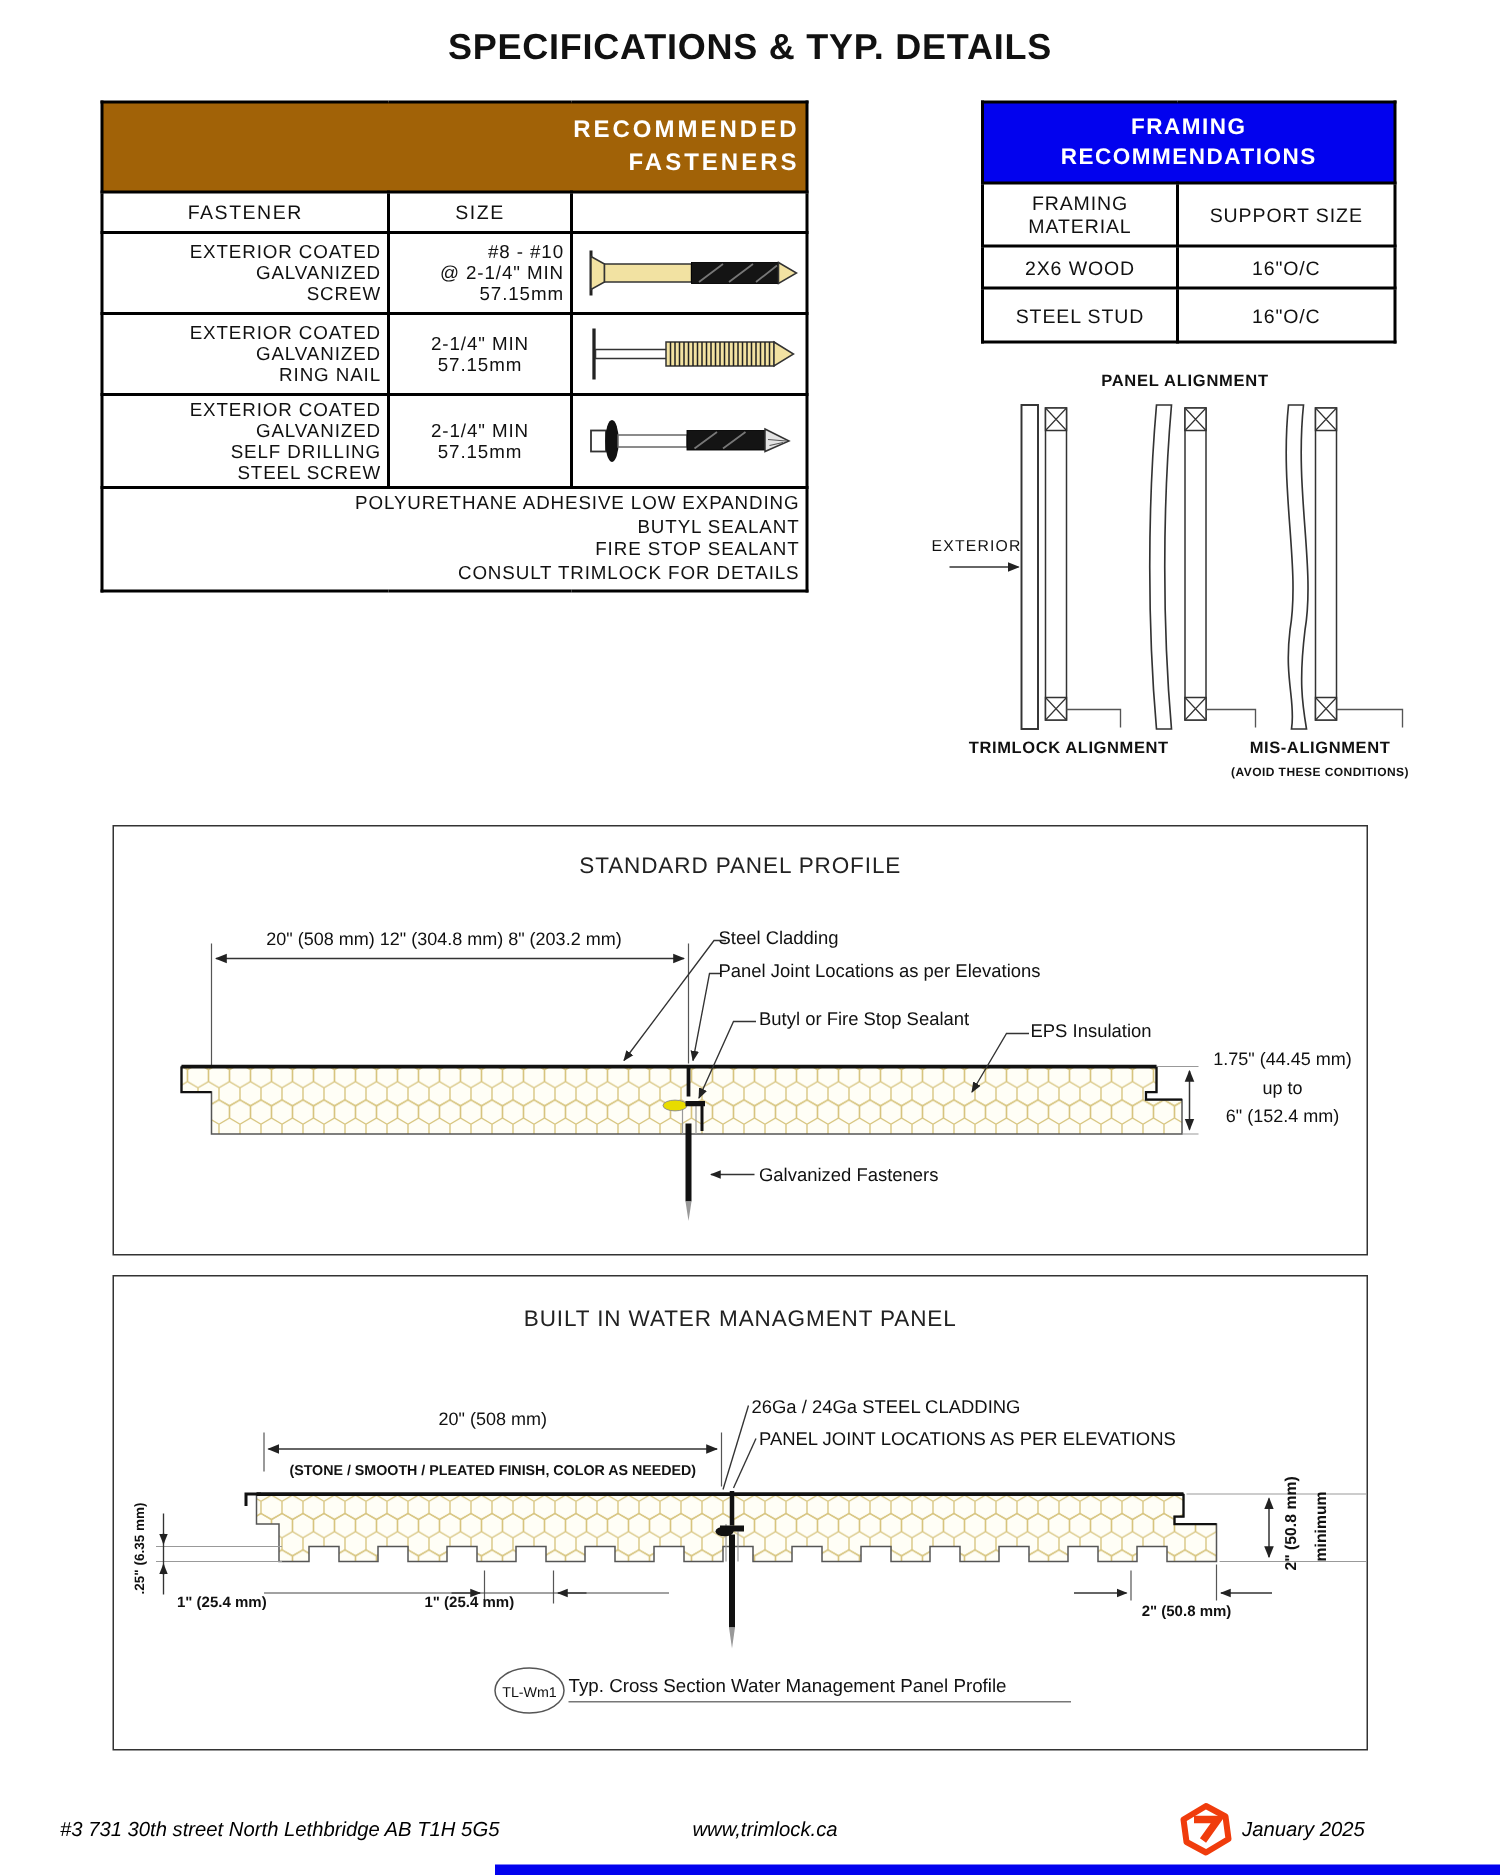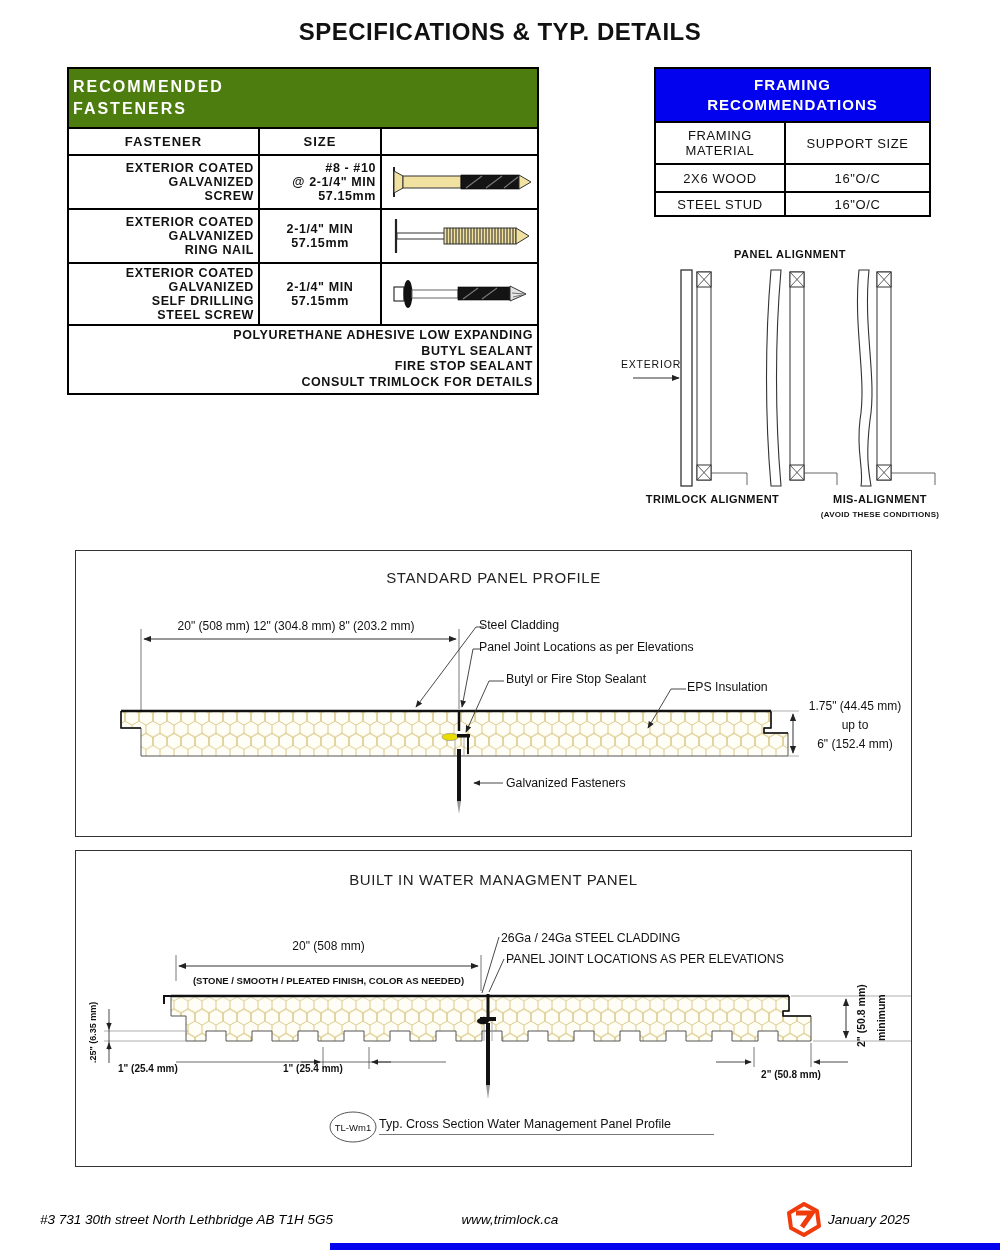--- a/index.html
+++ b/index.html
@@ -7,22 +7,22 @@
         font-family:"Liberation Sans",sans-serif;color:#111;overflow:hidden;}
   .abs{position:absolute;}
   .pre{white-space:pre-line;text-align:right;}
   .ctr{text-align:center;}
 
   
   #page-title{left:0;right:0;top:18px;font-size:24px;font-weight:bold;letter-spacing:.5px;text-align:center;}
 
   
   #fasteners{left:67px;top:67px;border-collapse:collapse;table-layout:fixed;width:470px;}
-  #fasteners td,#fasteners th{border:2px solid #000;font-size:12.5px;letter-spacing:.6px;padding:2px 4px;vertical-align:middle;font-weight:bold;}
-  #fasteners .blue-hd{background:#4d7c0f;color:#fff;font-size:16px;font-weight:bold;letter-spacing:2px;height:54px;text-align:left;line-height:1.35;}
+  #fasteners td,#fasteners th{border:2px solid #000;font-size:12.5px;letter-spacing:.6px;padding:2px 4px;vertical-align:middle;}
+  #fasteners .blue-hd{background:#a16207;color:#fff;font-size:16px;font-weight:bold;letter-spacing:2px;height:54px;text-align:right;line-height:1.35;}
   #fasteners .subhd{height:21px;text-align:center;font-size:13px;letter-spacing:1px;}
   #fasteners .namecell{padding-left:7px;}
   #fasteners .sizecell{font-size:12.5px;}
   #fasteners .notes{height:60px;padding-left:8px;line-height:1.25;}
 
   
   #framing{left:654px;top:67px;border-collapse:collapse;table-layout:fixed;width:275px;}
   #framing td{border:2px solid #000;font-size:13px;letter-spacing:.6px;padding:2px 4px;text-align:center;}
   #framing .blue-hd{background:#0202ee;color:#fff;font-size:15px;font-weight:bold;letter-spacing:1px;height:48px;line-height:1.35;}
 
@@ -159,21 +159,21 @@
         </tr>
     <tr style="height:42px">
       <td class="pre">FRAMING
 MATERIAL</td>
       <td>SUPPORT SIZE</td>
     </tr>
     <tr style="height:28px">
       <td>2X6 WOOD</td>
       <td>16"O/C</td>
     </tr>
-    <tr style="height:24px">
+    <tr style="height:36px">
       <td>STEEL STUD</td>
       <td>16"O/C</td>
     </tr>
   </tbody>
     </table>
 
   <div class="abs" style="left:615px;top:248px;width:345px;height:280px;">
     <div class="abs al-cap" style="left:75px;top:0;width:200px;letter-spacing:.5px;">PANEL ALIGNMENT</div>
     <div class="abs" style="left:6px;top:110px;font-size:10.5px;letter-spacing:.8px;">EXTERIOR</div>
     <svg class="abs" style="left:0;top:0" width="345" height="280" viewBox="0 0 345 280">

